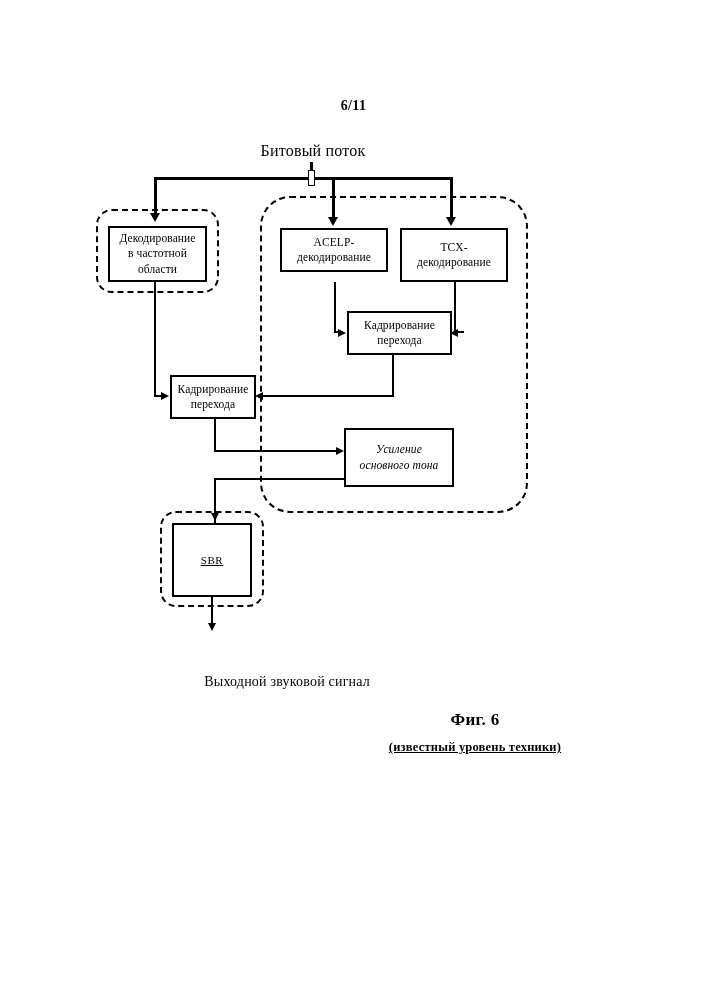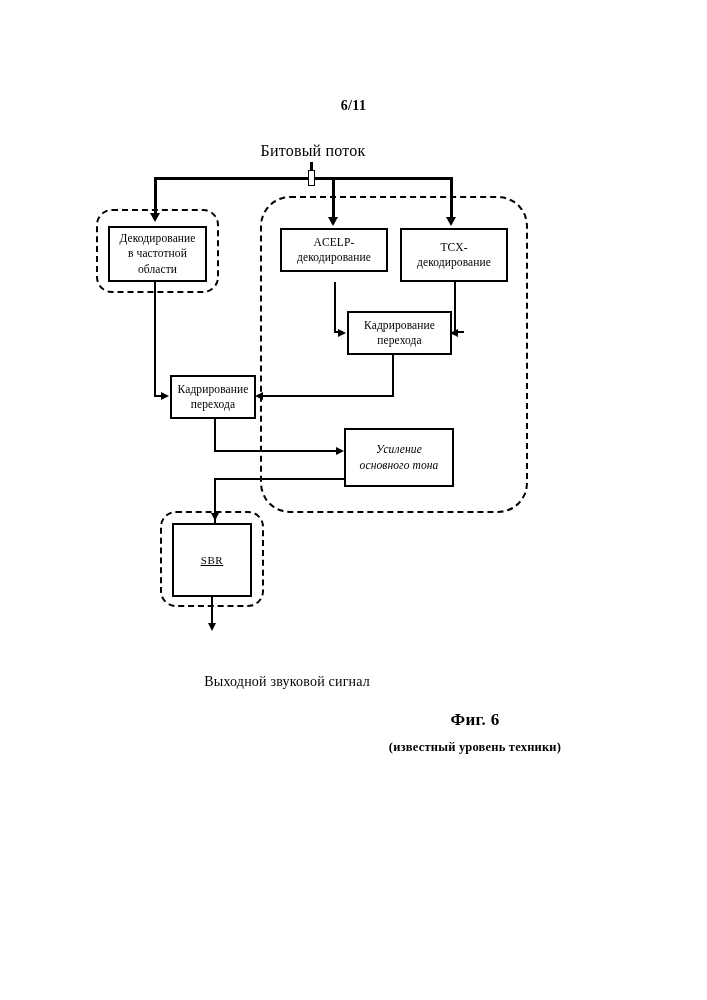--- a/index.html
+++ b/index.html
@@ -62,20 +62,21 @@
   }
   .fig-subcaption {
     position: absolute;
     left: 330px;
     top: 740px;
     width: 290px;
     text-align: center;
     font-size: 12.5px;
     font-weight: bold;
     letter-spacing: 0.2px;
+    text-decoration: underline;
   }
 
   
   .box {
     position: absolute;
     box-sizing: border-box;
     border: 2px solid #000000;
     background: #ffffff;
     display: flex;
     align-items: center;

